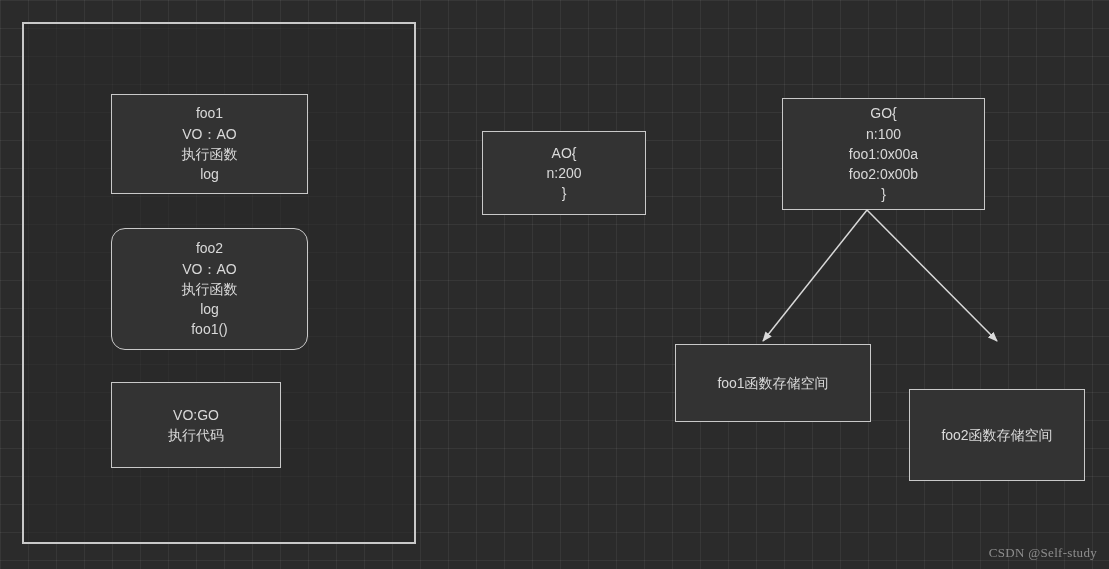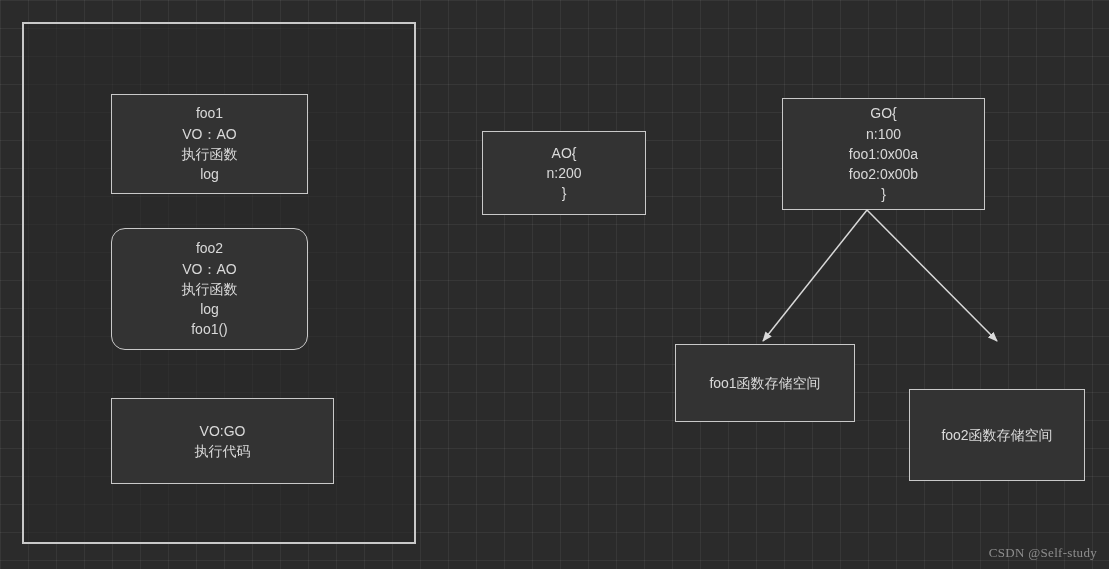--- a/index.html
+++ b/index.html
@@ -75,41 +75,41 @@
   </div>
 
   <div class="inner-box" style="left:87px; top:204px; width:197px; height:122px;border-radius:14px;">
     <div>foo2</div>
     <div>VO：AO</div>
     <div>执行函数</div>
     <div>log</div>
     <div>foo1()</div>
   </div>
 
-  <div class="inner-box" style="left:87px; top:374px; width:223px; height:86px;">
+  <div class="inner-box" style="left:87px; top:358px; width:170px; height:86px;">
     <div>VO:GO</div>
     <div>执行代码</div>
   </div>
 </div>
 
 <div class="inner-box" style="left:482px; top:131px; width:164px; height:84px;">
   <div>AO{</div>
   <div>n:200</div>
   <div>}</div>
 </div>
 
 <div class="inner-box" style="left:782px; top:98px; width:203px; height:112px;">
   <div>GO{</div>
   <div>n:100</div>
   <div>foo1:0x00a</div>
   <div>foo2:0x00b</div>
   <div>}</div>
 </div>
 
-<div class="inner-box" style="left:675px; top:344px; width:180px; height:78px;">
+<div class="inner-box" style="left:675px; top:344px; width:196px; height:78px;">
   <div>foo1函数存储空间</div>
 </div>
 
 <div class="inner-box" style="left:909px; top:344px; width:176px; height:92px;margin-top:45px;">
   <div>foo2函数存储空间</div>
 </div>
 
 <svg class="arrows">
   <defs>
     <marker id="arrowhead" markerWidth="10" markerHeight="8" refX="9" refY="4" orient="auto" markerUnits="userSpaceOnUse">

